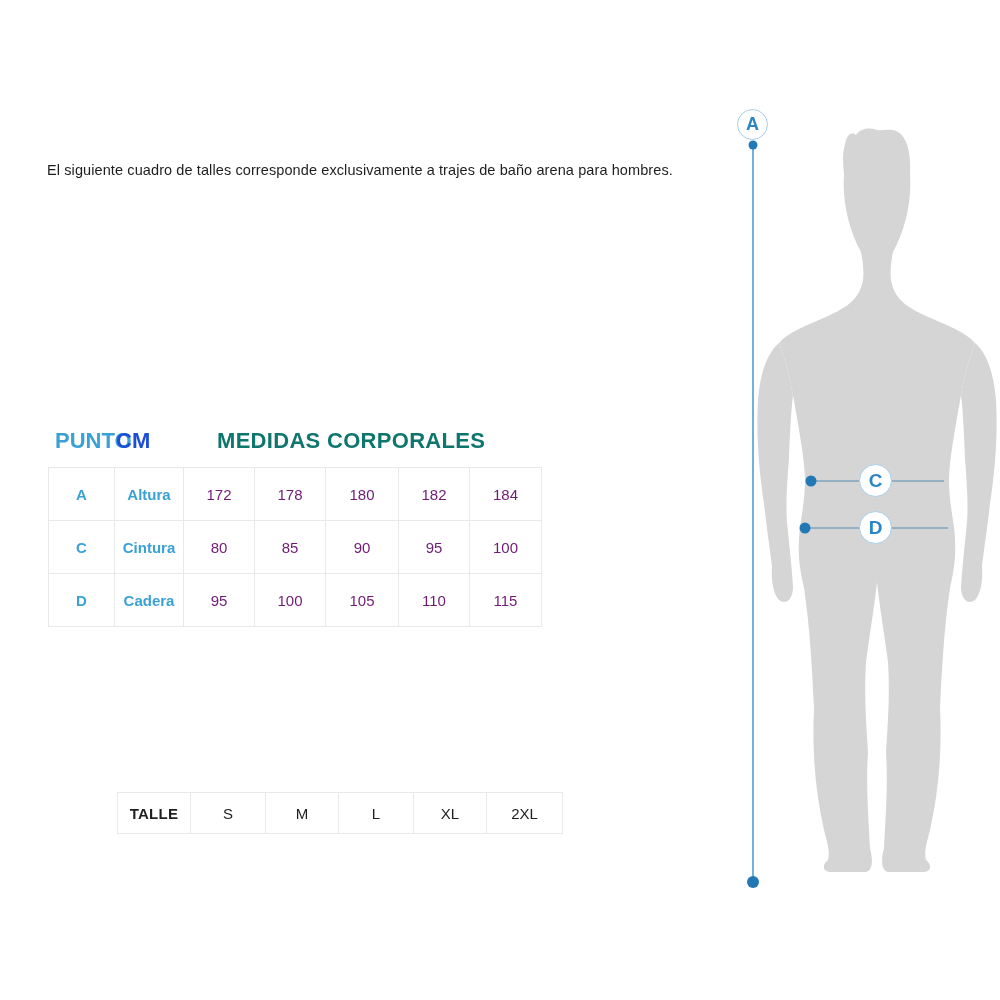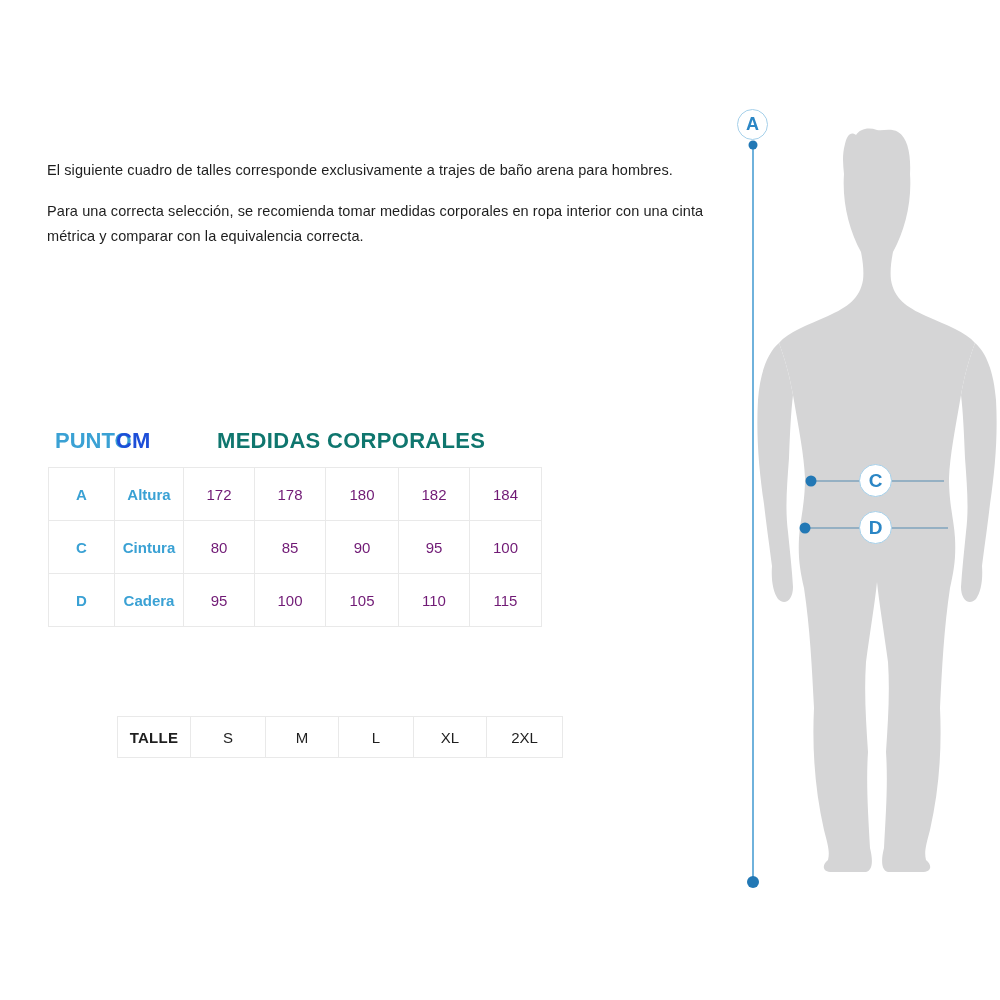--- a/index.html
+++ b/index.html
@@ -32,21 +32,21 @@
     border:1px solid #e9e9e9;
     text-align:center;vertical-align:middle;
     font-size:15px;color:#701a75;
     height:52px;padding:0;
   }
   .size-table td.punto, .size-table td.medida{
     color:#3AA1D4;font-weight:bold;
   }
   
   .talle-table{
-    position:absolute;left:117px;top:716px;width:445px;
+    position:absolute;left:117px;top:792px;width:445px;
   }
   .talle-table td{
     border:1px solid #e9e9e9;
     text-align:center;vertical-align:middle;
     font-size:15px;color:#1f1f1f;
     height:40px;padding:0;
   }
   .talle-table td.talle-label{font-weight:bold;letter-spacing:.3px;}
   
   .figure-svg{position:absolute;left:700px;top:100px;width:300px;height:810px;}
@@ -61,21 +61,20 @@
   .marker-c{left:859px;top:464px;width:33px;height:33px;font-size:19px;}
   .marker-d{left:859px;top:511px;width:33px;height:33px;font-size:19px;}
 </style>
 </head>
 <body>
 
 <div class="page">
 
   <div class="intro">
     <p>El siguiente cuadro de talles corresponde exclusivamente a trajes de baño arena para hombres.</p>
-    <p>Para una correcta selección, se recomienda tomar medidas corporales en ropa interior con una cinta métrica y comparar con la equivalencia correcta.</p>
   </div>
 
   <div class="chart-head">
     <span class="h-punto">PUNTO</span>
     <span class="h-cm">CM</span>
     <span class="h-medidas">MEDIDAS CORPORALES</span>
   </div>
 
   <table class="size-table">
     <colgroup>

